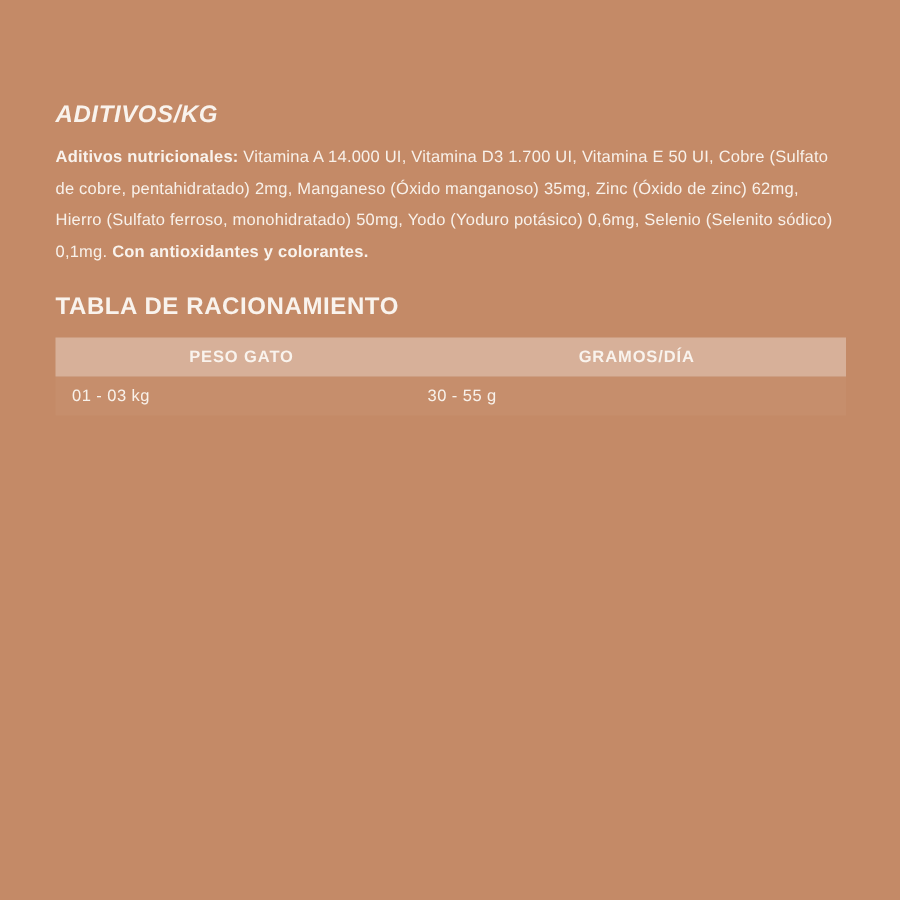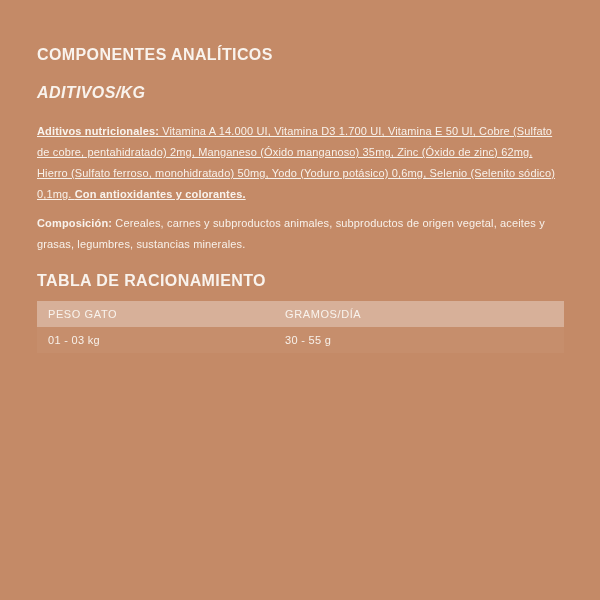--- a/index.html
+++ b/index.html
@@ -30,64 +30,63 @@
   p {
     margin: 0;
     color: var(--body-text);
     font-size: 11px;
     line-height: 21px;
     letter-spacing: 0.15px;
   }
   p strong { font-weight: bold; color: var(--heading-text); }
   .p-componentes { margin-top: 16px; }
   .h-aditivos { margin-top: 22px; font-style: italic; }
-  .p-aditivos { margin-top: 20px; text-decoration: underline; }
+  .p-aditivos { margin-top: 10px; }
   .p-composicion { margin-top: 8px; }
   .h-tabla { margin-top: 18px; }
   .ration-table {
     margin-top: 12px;
     width: 100%;
     border-collapse: collapse;
   }
   .ration-table th, .ration-table td {
     height: 26px;
     text-align: left;
     vertical-align: middle;
     padding: 0 0 0 11px;
   }
   .ration-table th {
     background: var(--table-header-bg);
     color: var(--heading-text);
     font-size: 11px;
-    font-weight: normal;
+    font-weight: bold;
     letter-spacing: 0.6px;
+    text-align: center;
   }
   .ration-table td {
     color: var(--body-text);
     font-size: 11px;
     letter-spacing: 0.3px;
     background: var(--table-row-bg);
   }
   .ration-table tbody tr:nth-child(2) td {
     background: var(--table-row-alt-bg);
   }
 </style>
 </head>
 <body>
 
 <div class="content">
 
-  <h2 class="h-componentes">COMPONENTES ANALÍTICOS</h2>
 
 
   <h2 class="h-aditivos">ADITIVOS/KG</h2>
 
   <p class="p-aditivos"><strong>Aditivos nutricionales:</strong><span> Vitamina A 14.000 UI, Vitamina D3 1.700 UI, Vitamina E 50 UI, Cobre (Sulfato de cobre, pentahidratado) 2mg, Manganeso (Óxido manganoso) 35mg, Zinc (Óxido de zinc) 62mg, Hierro (Sulfato ferroso, monohidratado) 50mg, Yodo (Yoduro potásico) 0,6mg, Selenio (Selenito sódico) 0,1mg. </span><strong>Con antioxidantes y colorantes.</strong></p>
 
-  <p class="p-composicion"><strong>Composición:</strong><span> Cereales, carnes y subproductos animales, subproductos de origen vegetal, aceites y grasas, legumbres, sustancias minerales.</span></p>
 
   <h2 class="h-tabla">TABLA DE RACIONAMIENTO</h2>
 
   <table class="ration-table">
     <colgroup>
       <col style="width:237px">
       <col>
     </colgroup>
     <thead>
       <tr>

